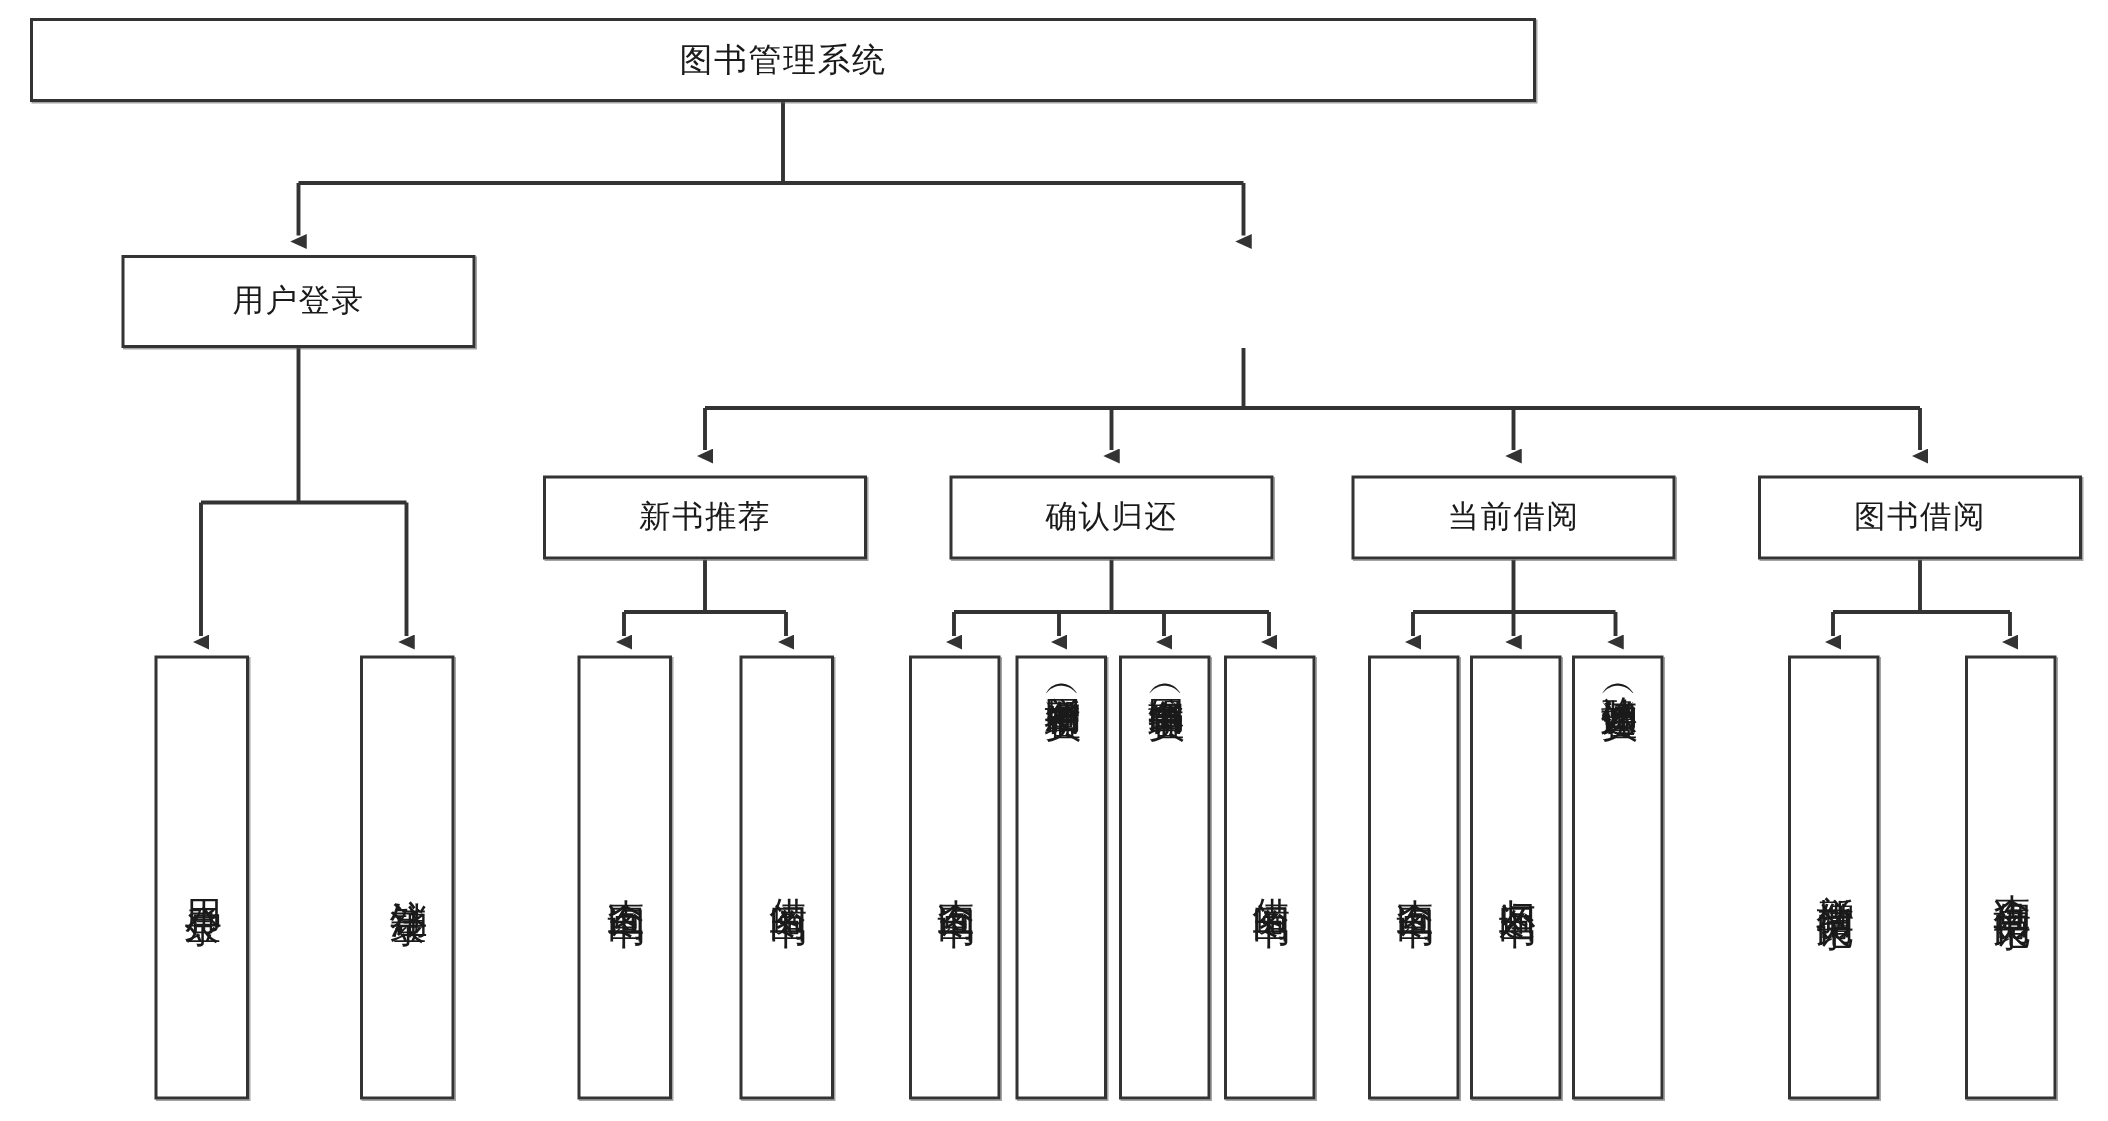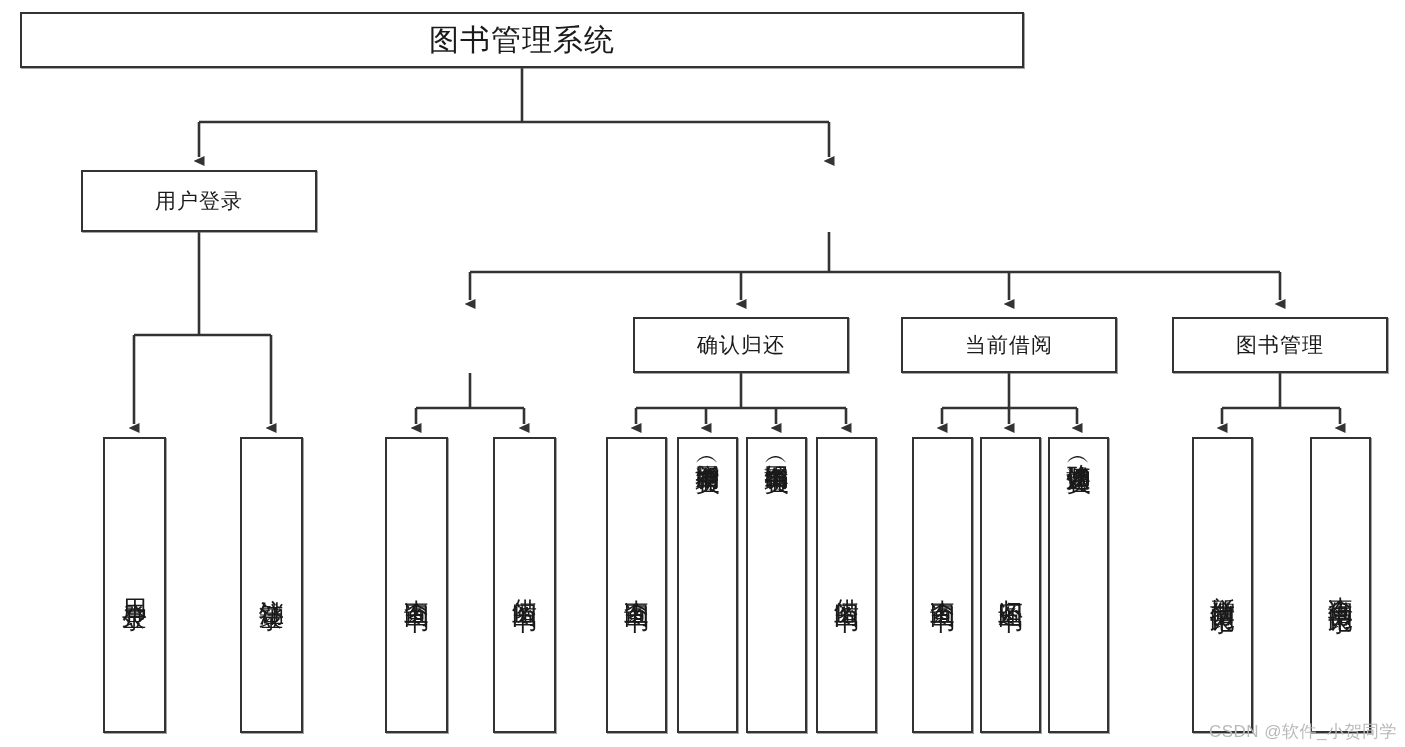--- a/index.html
+++ b/index.html
@@ -41,21 +41,21 @@
     line-height: 1.12;
     color: #1a1a1a;
   }
   
   .node.horiz .label {
     font-size: 21px;
     letter-spacing: 1px;
     white-space: nowrap;
   }
   .node.root .label {
-    font-size: 30px;
+    font-size: 22px;
   }
   
   .node.vert {
     align-items: flex-start;
     padding-top: 6px;
   }
   .node.vert .label {
     writing-mode: vertical-rl;
     text-orientation: upright;
     font-size: 25px;
@@ -140,28 +140,31 @@
   </svg>
 
   <div class="node horiz root" style="left:20px; top:12px; width:1004px; height:56px;">
     <span class="label">图书管理系统</span>
   </div>
 
   <div class="node horiz" style="left:81px; top:170px; width:236px; height:62px;">
     <span class="label">用户登录</span>
   </div>
 
+  <div class="node horiz" style="left:362px; top:317px; width:216px; height:56px;">
+    <span class="label">新书推荐</span>
+  </div>
   <div class="node horiz" style="left:633px; top:317px; width:216px; height:56px;">
     <span class="label">确认归还</span>
   </div>
   <div class="node horiz" style="left:901px; top:317px; width:216px; height:56px;">
     <span class="label">当前借阅</span>
   </div>
   <div class="node horiz" style="left:1172px; top:317px; width:216px; height:56px;">
-    <span class="label">图书管理</span>
+    <span class="label">图书借阅</span>
   </div>
 
   <div class="node vert center" style="left:103px; top:437px; width:63px; height:296px;">
     <span class="label">用户登录</span>
   </div>
   <div class="node vert center" style="left:240px; top:437px; width:63px; height:296px;">
     <span class="label">注销登录</span>
   </div>
 
   <div class="node vert center" style="left:385px; top:437px; width:63px; height:296px;">
@@ -194,15 +197,14 @@
     <span class="label">确认归还（管理员）</span>
   </div>
 
   <div class="node vert center" style="left:1192px; top:437px; width:61px; height:296px;">
     <span class="label">新增借阅记录</span>
   </div>
   <div class="node vert center" style="left:1310px; top:437px; width:61px; height:296px;">
     <span class="label">查询借阅记录</span>
   </div>
 
-  <div id="watermark">CSDN @软件_小贺同学</div>
 
 </div>
 
 </body></html>

